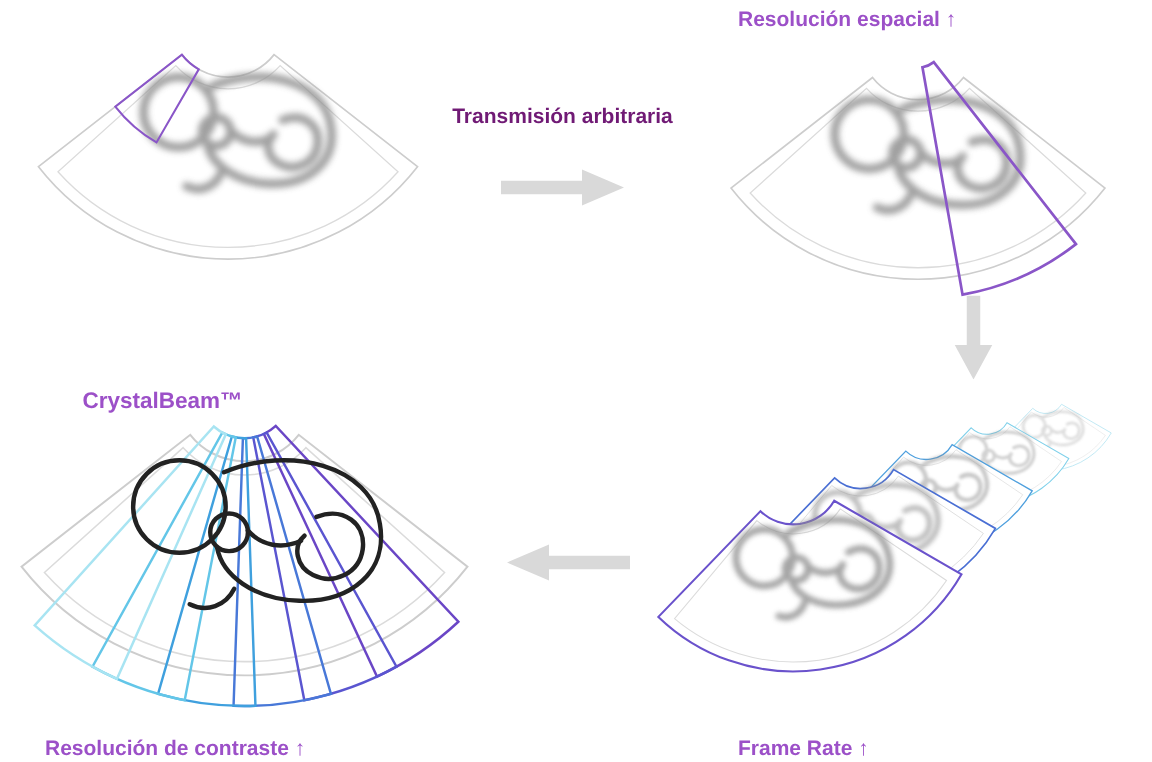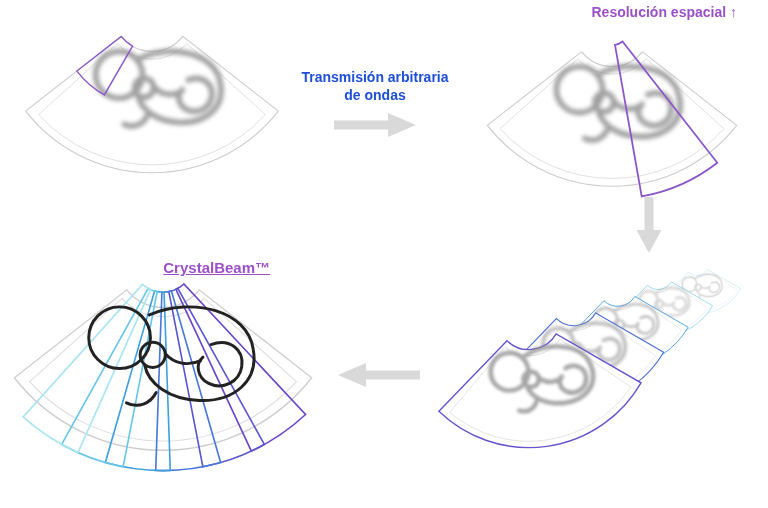--- a/index.html
+++ b/index.html
@@ -1,21 +1,21 @@
 <!DOCTYPE html>
 <html><head>
 <meta charset="utf-8">
 <style>
   * { margin:0; padding:0; box-sizing:border-box; }
   html,body { width:768px; height:508px; background:#ffffff; font-family:"Liberation Sans",sans-serif; }
   .canvas { position:relative; width:768px; height:508px; overflow:hidden; background:#fff; }
   .abs { position:absolute; }
-  .lbl-dark { color:#1d4ed8; font-weight:bold; font-size:14px; text-align:center; line-height:1.25; }
-  .lbl-purple { color:#9C50C8; font-weight:bold; font-size:14px; text-align:right; line-height:1.2; }
-  .lbl-title { font-size:15px;text-decoration:underline; }
+  .lbl-dark { color:#701a75; font-weight:bold; font-size:14px; text-align:center; line-height:1.25; }
+  .lbl-purple { color:#9C50C8; font-weight:bold; font-size:14px; text-align:left; line-height:1.2; }
+  .lbl-title { font-size:15px; }
   .fan-line { fill:#ffffff; stroke-width:1.3; }
   .fan-line2 { fill:none; stroke:#DBDBDB; stroke-width:1; }
   .fan-fill { fill:#ffffff; stroke-width:2; }
   .fetus-soft { fill:none; stroke-width:6.5; }
   .fetus-sharp { fill:none; stroke-width:2.6; }
   .wedge { fill:none; stroke-width:1.6; }
   .wedge-bold { fill:none; stroke-width:2.1; }
   svg.fanrot { transform:rotate(-8deg); }
 </style>
 </head>
@@ -47,21 +47,20 @@
   <svg class="abs" style="left:22px;top:28px;width:260px" viewBox="-150 18 300 172">
     <use href="#fan-outer" class="fan-line" stroke="#CDCDCD"></use>
     <use href="#fan-inner" class="fan-line2"></use>
     <use href="#fetus" class="fetus-soft" style="opacity:.85" filter="url(#soft)" stroke="#8F8F8F"></use>
     <path class="wedge" d="M -35.5 27.7 A 45 45 0 0 0 -22.5 39 L -55 95.26 A 110 110 0 0 1 -86.7 67.7 Z" stroke="#8A56C8"></path>
   </svg>
 
   
   <div class="abs lbl-dark" style="left:292px;top:69px;width:166px">
     <div>Transmisión arbitraria</div>
-    <div>de ondas</div>
   </div>
   <svg class="abs" style="left:334px;top:112px" width="82" height="26" viewBox="0 0 82 26">
     <polygon points="0,8.5 54,8.5 54,1 82,13 54,25 54,17.5 0,17.5" fill="#D9D9D9"></polygon>
   </svg>
 
   
   <div class="abs lbl-purple" style="left:492px;top:4px;width:245px">Resolución espacial ↑</div>
   <svg class="abs" style="left:482px;top:16px;width:260px" viewBox="-152 -14 304 214">
     <use href="#fan-outer" class="fan-line" stroke="#CDCDCD"></use>
     <use href="#fan-inner" class="fan-line2"></use>
@@ -95,20 +94,21 @@
   <svg class="abs fanrot" style="left:498px;top:310px;width:168px" viewBox="-150 18 300 172">
     <use href="#fan-outer" class="fan-fill" stroke="#4A6FD4"></use>
     <use href="#fan-inner" class="fan-line2"></use>
     <use href="#fetus" class="fetus-soft" style="opacity:.6" filter="url(#soft)" stroke="#8F8F8F"></use>
   </svg>
   <svg class="abs fanrot" style="left:434px;top:330px;width:210px" viewBox="-150 18 300 172">
     <use href="#fan-outer" class="fan-fill" stroke="#6A52CC"></use>
     <use href="#fan-inner" class="fan-line2"></use>
     <use href="#fetus" class="fetus-soft" style="opacity:.8" filter="url(#soft)" stroke="#8F8F8F"></use>
   </svg>
+  <div class="abs lbl-purple" style="left:492px;top:490px;width:200px">Frame Rate ↑</div>
 
   
   <svg class="abs" style="left:338px;top:362px" width="82" height="26" viewBox="0 0 82 26">
     <polygon points="82,8.5 28,8.5 28,1 0,13 28,25 28,17.5 82,17.5" fill="#D9D9D9"></polygon>
   </svg>
 
   
   <div class="abs lbl-purple lbl-title" style="left:55px;top:259px;width:215px">CrystalBeam™</div>
   <svg class="abs" style="left:8px;top:282px;width:310px" viewBox="-152 20 304 192">
     <use href="#fan-outer" class="fan-line" stroke="#CDCDCD"></use>
@@ -126,14 +126,15 @@
         <use href="#cb-wedge" class="wedge" stroke="#3FA0DE"></use>
       </g>
     <g transform="rotate(20)">
         <use href="#cb-wedge" class="wedge" stroke="#63C6E8"></use>
       </g>
     <g transform="rotate(33)">
         <use href="#cb-wedge" class="wedge" stroke="#A8E4F2"></use>
       </g>
     <use href="#fetus" class="fetus-sharp" transform="translate(0,-6) scale(1.12)" stroke="#222222"></use>
   </svg>
+  <div class="abs lbl-purple" style="left:30px;top:490px;width:240px">Resolución de contraste ↑</div>
 
 </div>
 
 </body></html>

